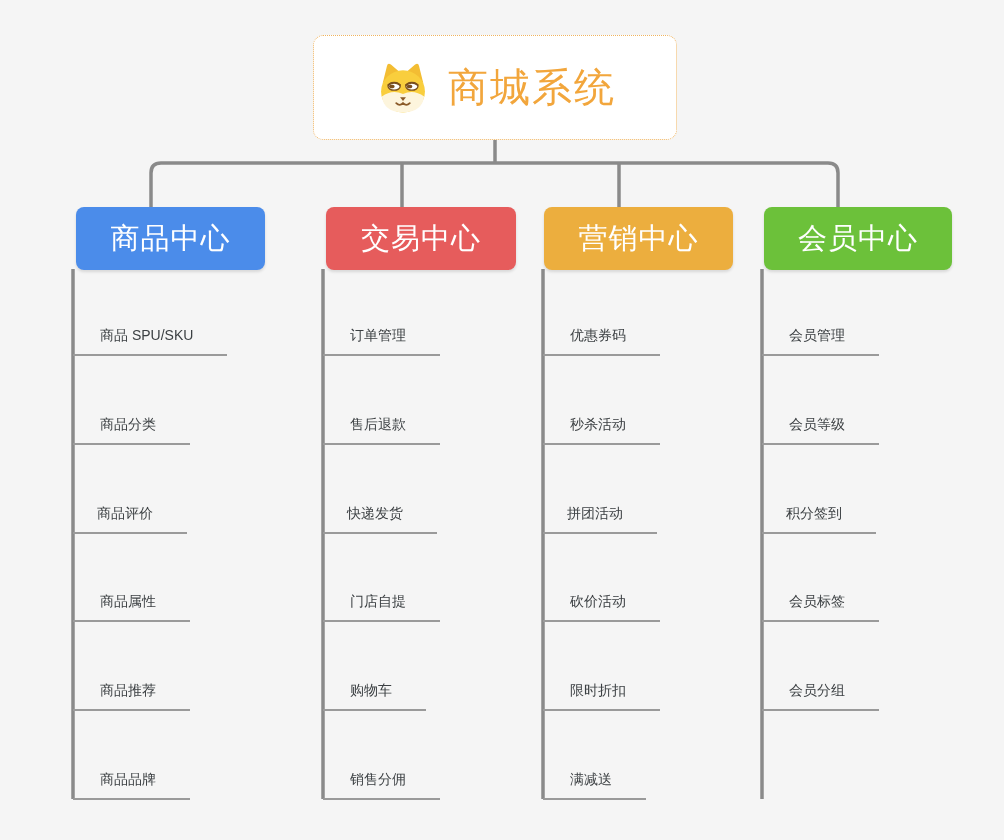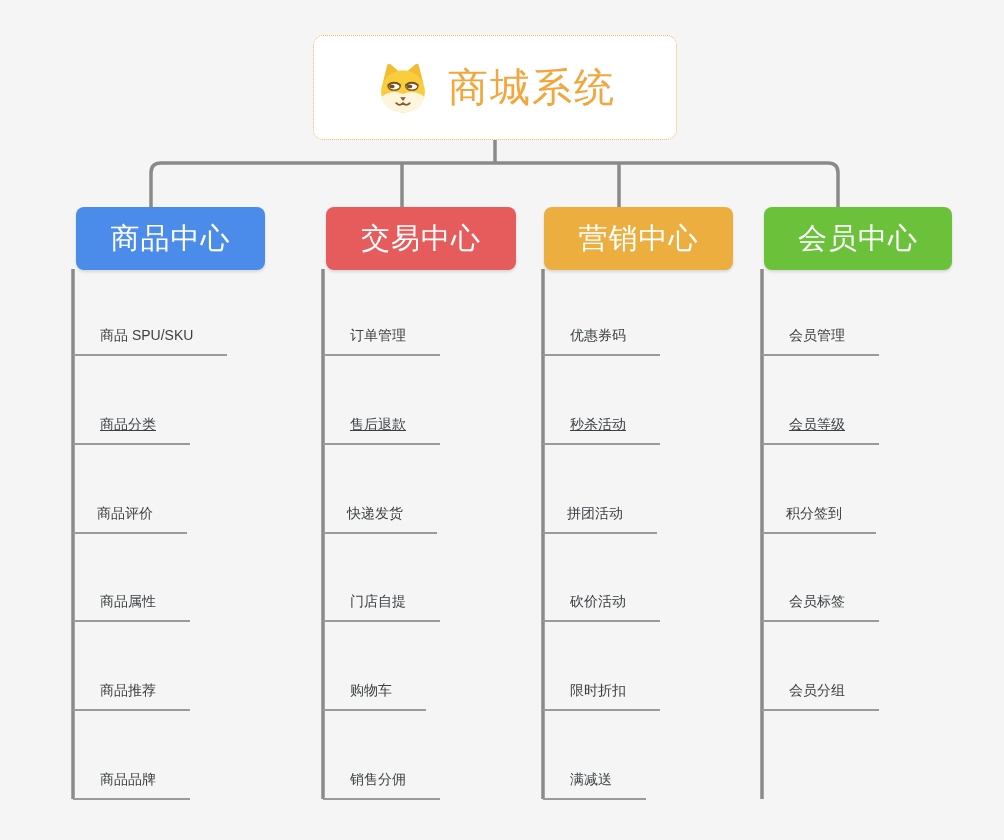--- a/index.html
+++ b/index.html
@@ -40,21 +40,21 @@
   
   .leaf-node{
     position:absolute;height:44px;box-sizing:border-box;
     display:flex;align-items:flex-end;
     padding:0 34px 9px 27px;
     border-bottom:2px solid #9a9a9a;
     font-size:14px;color:#3c4043;white-space:nowrap;
     z-index:1;cursor:pointer;
   }
   .col1{left:73px;} .col2{left:323px;} .col3{left:543px;} .col4{left:762px;}
-  .row1{top:312px;} .row2{top:401px;text-decoration:underline;} .row3{top:490px;padding-left:24px;}
+  .row1{top:312px;} .row2{top:401px;} .row3{top:490px;padding-left:24px;}
   .row4{top:578px;} .row5{top:667px;} .row6{top:756px;}
 </style>
 </head>
 <body>
 
 <div id="canvas">
 
   <svg class="connectors" width="1004" height="840" viewBox="0 0 1004 840">
     <g fill="none" stroke-width="3.5" stroke="#8a8a8a">
 

